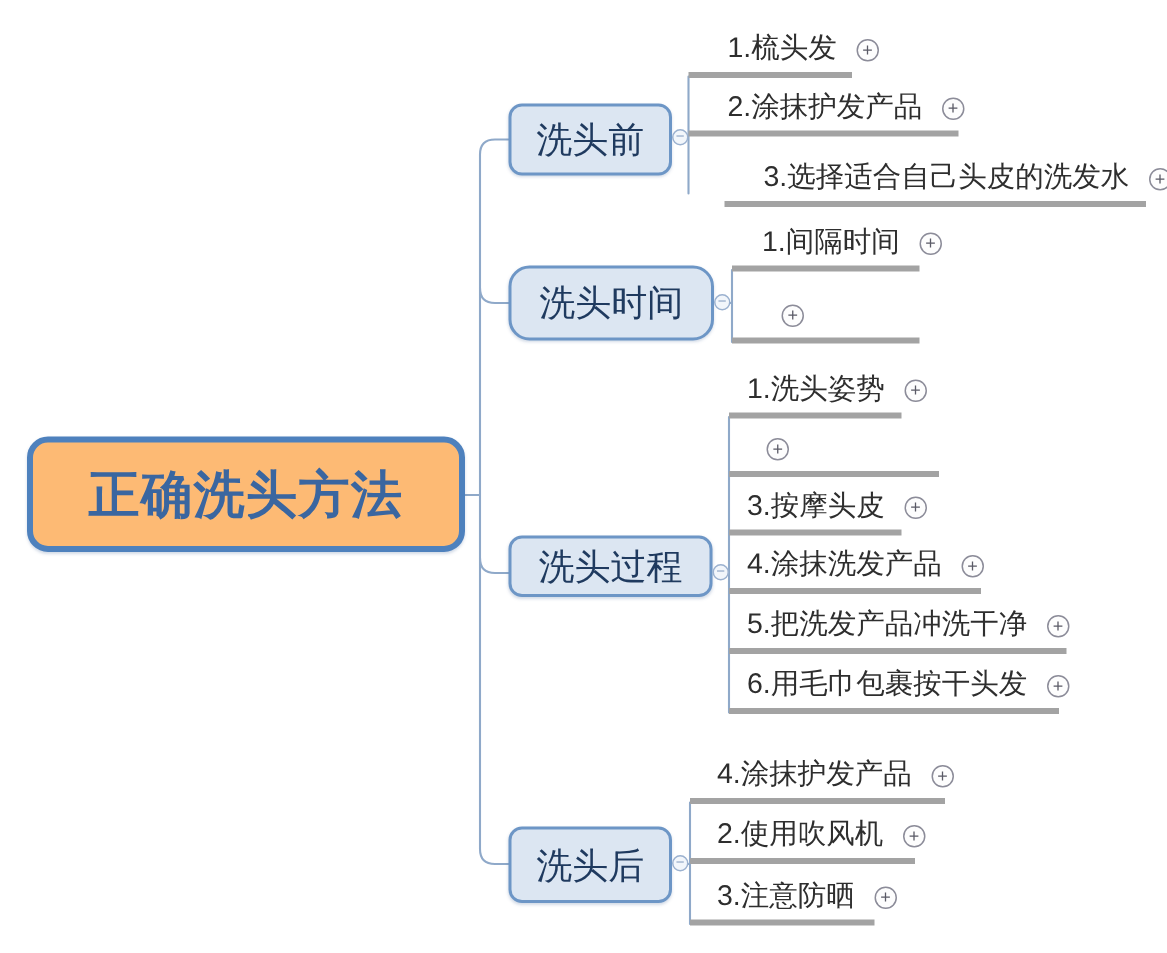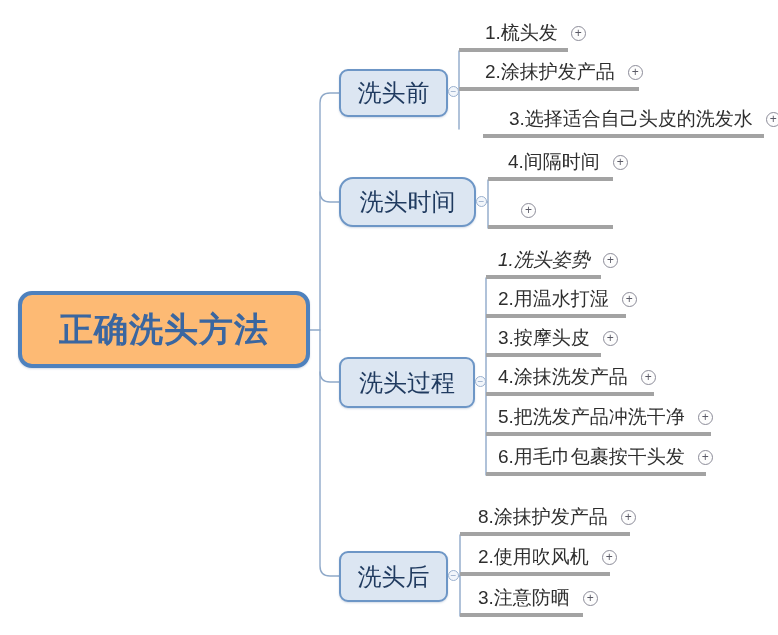--- a/index.html
+++ b/index.html
@@ -61,21 +61,21 @@
     <path d="M456 92 H459 M459 51 V129"></path>
     <path d="M484 202 H488 M488 180 V228"></path>
     <path d="M483 382 H486 M486 278 V475"></path>
     <path d="M456 576 H460 M460 535 V616"></path>
   </svg>
 
   <div class="root-node">正确洗头方法</div>
 
   <div class="branch-node" style="left:339px;top:69px;width:109px;height:48px;">洗头前</div>
   <div class="branch-node" style="left:339px;top:177px;width:137px;height:50px;border-radius:14px;">洗头时间</div>
-  <div class="branch-node" style="left:339px;top:357px;width:136px;height:51px;font-family:Liberation Mono, monospace;">洗头过程</div>
+  <div class="branch-node" style="left:339px;top:357px;width:136px;height:41px;font-family:Liberation Mono, monospace;">洗头过程</div>
   <div class="branch-node" style="left:339px;top:551px;width:109px;height:51px;">洗头后</div>
 
   <span class="collapse-circle" style="left:448px;top:86px;">−</span>
   <span class="collapse-circle" style="left:476px;top:196px;">−</span>
   <span class="collapse-circle" style="left:475px;top:376px;">−</span>
   <span class="collapse-circle" style="left:448px;top:570px;">−</span>
 
   <div class="leaf pad-g1" style="left:459px;top:18px;width:109px;">
     <span class="leaf-text">1.梳头发</span>
     <span class="expand-circle">+</span>
@@ -83,54 +83,53 @@
   <div class="leaf pad-g1" style="left:459px;top:57px;width:180px;">
     <span class="leaf-text">2.涂抹护发产品</span>
     <span class="expand-circle">+</span>
   </div>
   <div class="leaf pad-g1" style="left:459px;top:104px;width:281px;margin-left:24px;">
     <span class="leaf-text">3.选择适合自己头皮的洗发水</span>
     <span class="expand-circle">+</span>
   </div>
 
   <div class="leaf pad-g2" style="left:488px;top:147px;width:125px;">
-    <span class="leaf-text">4.间隔时间</span>
+    <span class="leaf-text">1.间隔时间</span>
     <span class="expand-circle">+</span>
   </div>
   <div class="leaf pad-g2" style="left:488px;top:195px;width:125px;">
     <span class="expand-circle">+</span>
   </div>
 
-  <div class="leaf pad-g3" style="left:486px;top:245px;width:115px;font-style:italic;">
+  <div class="leaf pad-g3" style="left:486px;top:245px;width:115px;">
     <span class="leaf-text">1.洗头姿势</span>
     <span class="expand-circle">+</span>
   </div>
   <div class="leaf pad-g3" style="left:486px;top:284px;width:140px;">
-    <span class="leaf-text">2.用温水打湿</span>
     <span class="expand-circle">+</span>
   </div>
   <div class="leaf pad-g3" style="left:486px;top:323px;width:115px;">
     <span class="leaf-text">3.按摩头皮</span>
     <span class="expand-circle">+</span>
   </div>
   <div class="leaf pad-g3" style="left:486px;top:362px;width:168px;">
     <span class="leaf-text">4.涂抹洗发产品</span>
     <span class="expand-circle">+</span>
   </div>
   <div class="leaf pad-g3" style="left:486px;top:402px;width:225px;">
     <span class="leaf-text">5.把洗发产品冲洗干净</span>
     <span class="expand-circle">+</span>
   </div>
   <div class="leaf pad-g3" style="left:486px;top:442px;width:220px;">
     <span class="leaf-text">6.用毛巾包裹按干头发</span>
     <span class="expand-circle">+</span>
   </div>
 
   <div class="leaf pad-g4" style="left:460px;top:502px;width:170px;">
-    <span class="leaf-text">8.涂抹护发产品</span>
+    <span class="leaf-text">4.涂抹护发产品</span>
     <span class="expand-circle">+</span>
   </div>
   <div class="leaf pad-g4" style="left:460px;top:542px;width:150px;">
     <span class="leaf-text">2.使用吹风机</span>
     <span class="expand-circle">+</span>
   </div>
   <div class="leaf pad-g4" style="left:460px;top:583px;width:123px;">
     <span class="leaf-text">3.注意防晒</span>
     <span class="expand-circle">+</span>
   </div>

